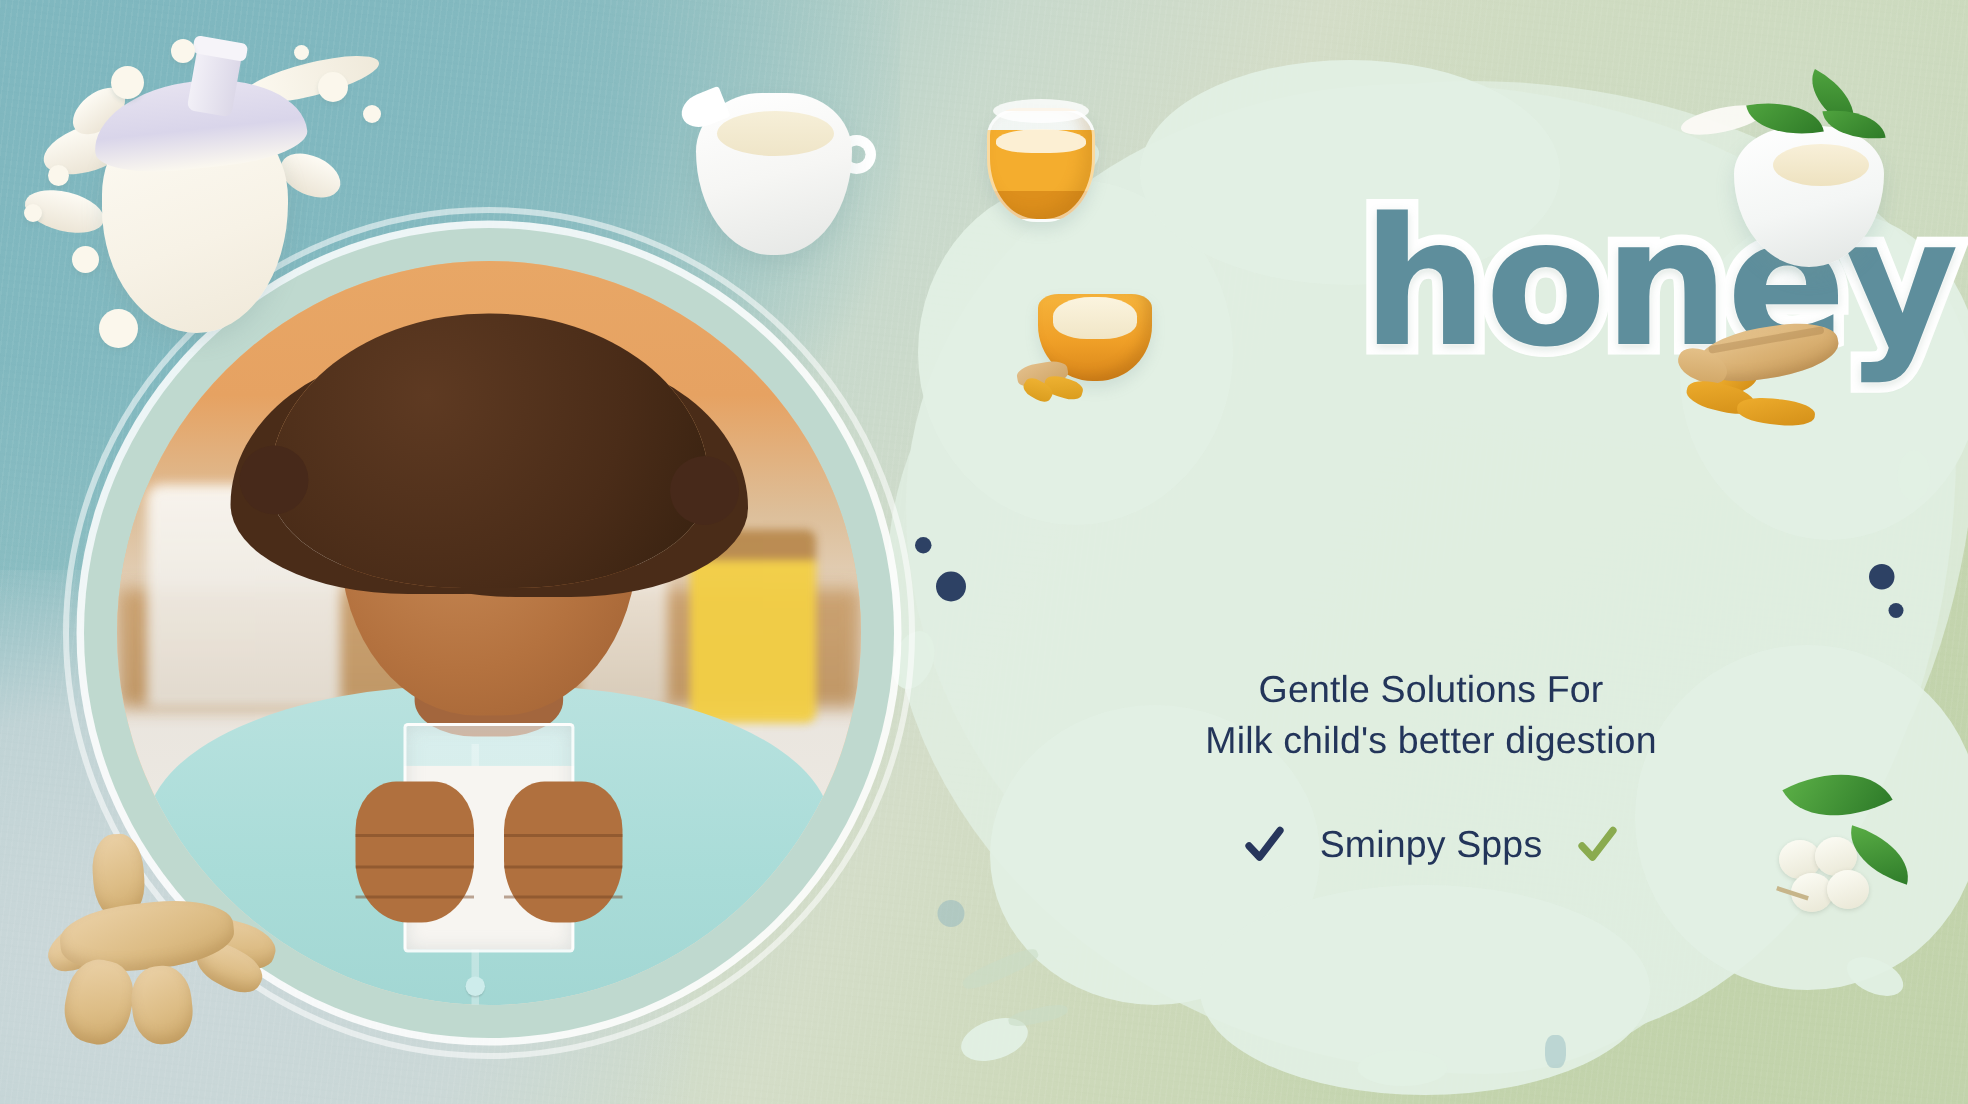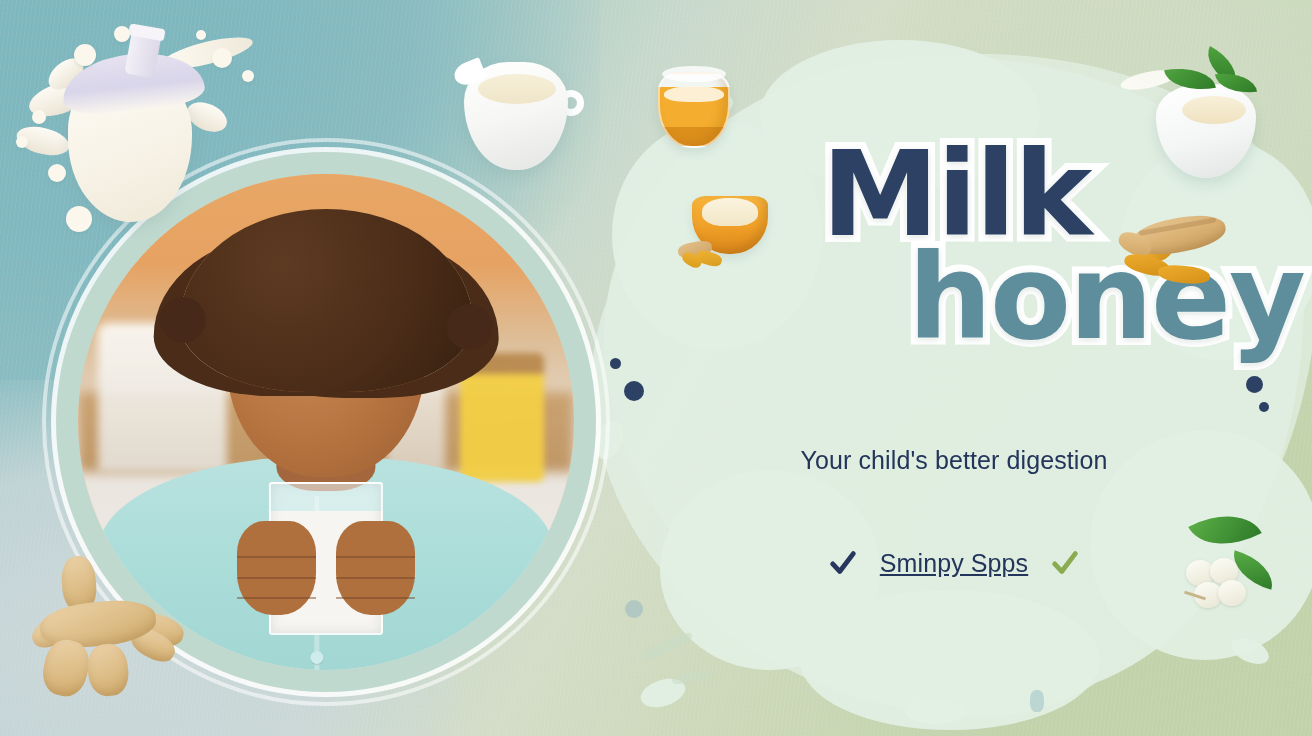--- a/index.html
+++ b/index.html
@@ -262,21 +262,21 @@
   
   .feature-row{
     position:absolute; left:604px; top:548px;
     width:700px;
     display:flex; align-items:center; justify-content:center;
     gap:22px;
     z-index:9;
   }
   .check { width:30px; height:30px; flex:none; }
   .feature-label{
-    font-size:25px; color:#23355a; letter-spacing:.1px;text-decoration:underline;
+    font-size:25px; color:#23355a; letter-spacing:.1px;
   }
 
   
   .dot{ position:absolute; border-radius:50%; background:#2d4164; z-index:7; }
   .dot-a{ left:610px; top:358px; width:11px; height:11px; }
   .dot-b{ left:624px; top:381px; width:20px; height:20px; }
   .dot-c{ left:1246px; top:376px; width:17px; height:17px; }
   .dot-d{ left:1259px; top:402px; width:10px; height:10px; }
 
   
@@ -539,26 +539,26 @@
         <span></span>
     </div>
     <div class="ph-hand r">
       <span></span>
         <span></span>
         <span></span>
     </div>
   </div>
 
   <div class="headline">
-    <span class="word word-milk">Milk</span>
     <span class="word word-honey">honey</span>
   </div>
 
   <div class="subtitle">
-    <span class="ln">Your child's better digestion</span>
+    <span class="ln">Gentle Solutions For</span>
+    <span class="ln">Milk child's better digestion</span>
   </div>
 
   <div class="feature-row">
     <svg class="check" viewBox="0 0 32 32">
       <path d="M5 17 L12.5 25 L27 6" fill="none" stroke="#27365c" stroke-width="5.2" stroke-linecap="round" stroke-linejoin="round"></path>
     </svg>
     <span class="feature-label">Sminpy Spps</span>
     <svg class="check" viewBox="0 0 32 32">
       <path d="M5 17 L12.5 25 L27 6" fill="none" stroke="#8aab4f" stroke-width="5.2" stroke-linecap="round" stroke-linejoin="round"></path>
     </svg>

